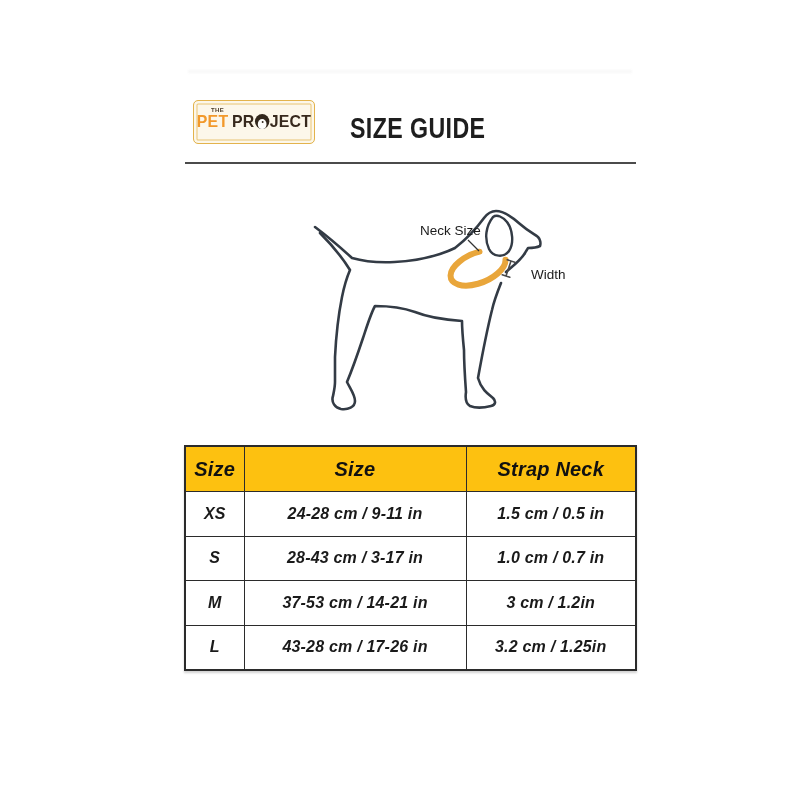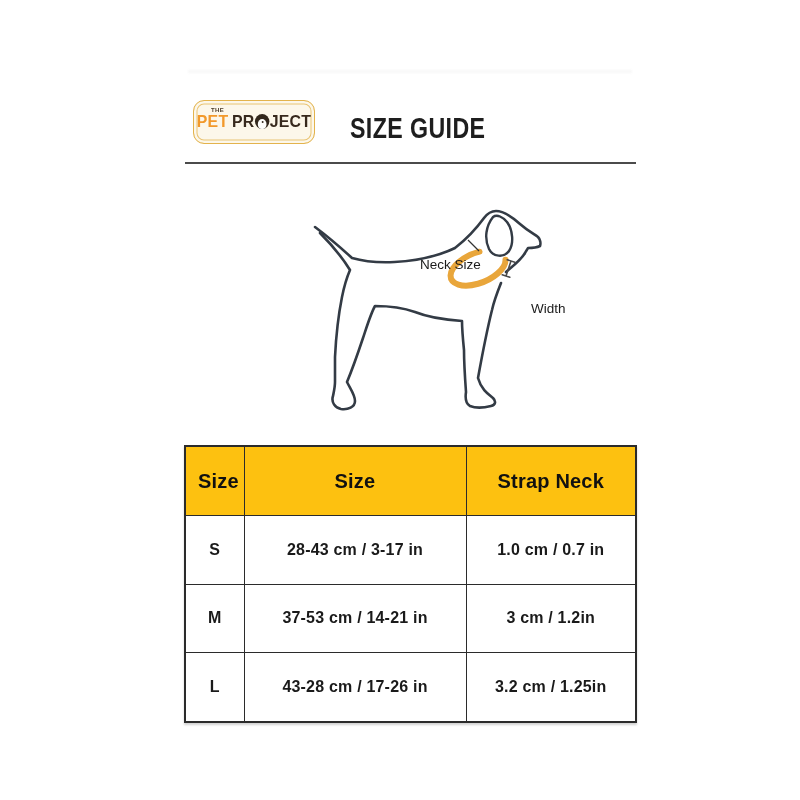--- a/index.html
+++ b/index.html
@@ -3,21 +3,21 @@
 <meta charset="utf-8">
 <style>
   html,body{margin:0;padding:0;background:#ffffff;}
   .canvas{
     position:relative;width:800px;height:800px;background:#ffffff;overflow:hidden;
     font-family:"Liberation Sans",sans-serif;color:#1c1c1c;
   }
   
   .logo{
     position:absolute;left:193px;top:100px;width:122px;height:44px;
-    background:#FCF7EA;border:1.5px solid #E3B34C;border-radius:11px;
+    background:#FCF7EA;border:1.5px solid #E3B34C;border-radius:5px;
     box-shadow:inset 0 0 0 2.5px #FCF7EA, inset 0 0 0 3.5px rgba(227,179,76,.75);
     box-sizing:border-box;
   }
   .logo-the{
     position:absolute;left:17px;top:6px;font-size:6px;font-weight:700;
     color:#4a3b28;letter-spacing:.4px;
   }
   .logo-row{
     position:absolute;left:0;top:11px;width:100%;display:flex;align-items:center;
     justify-content:center;font-weight:800;font-size:16.5px;letter-spacing:.2px;
@@ -43,31 +43,31 @@
     white-space:nowrap;
   }
   .rule{position:absolute;left:185px;top:162px;width:451px;height:2px;background:#4b4b4b;}
   .ghost{
     position:absolute;left:188px;top:70px;width:444px;height:3px;
     background:rgba(120,120,120,.06);filter:blur(1px);
   }
   
   .dog-fig{position:absolute;left:280px;top:180px;width:320px;height:260px;margin:0;}
   .dog-fig svg{position:absolute;left:0;top:0;}
-  .fig-lbl{position:absolute;font-size:13.5px;font-weight:400;color:#1b1b1b;white-space:nowrap;margin-top:34px;}
+  .fig-lbl{position:absolute;font-size:13.5px;font-weight:400;color:#1b1b1b;white-space:nowrap;}
   .lbl-neck{left:140px;top:43px;}
   .lbl-width{left:251px;top:87px;}
   
   .size-table{
     position:absolute;left:184px;top:445px;width:451px;border-collapse:collapse;
     table-layout:fixed;border:2.2px solid #2b2b2b;
     box-shadow:0 2px 2px rgba(0,0,0,.18);
   }
   .size-table th,.size-table td{
-    border:1.6px solid #2b2b2b;text-align:center;vertical-align:middle;padding:12px;
+    border:1.6px solid #2b2b2b;text-align:center;vertical-align:middle;padding:0;font-style:italic;
   }
   .size-table thead th{
     background:#FDC110;height:44px;font-size:20px;font-weight:700;color:#111;
     letter-spacing:.2px;
   }
   .size-table tbody td{
     background:#ffffff;height:43.5px;font-size:16px;font-weight:700;color:#1a1a1a;
     letter-spacing:.2px;
   }
 </style>
@@ -130,20 +130,25 @@
       </colgroup>
     <thead>
       <tr>
         <th>Size</th>
         <th>Size</th>
         <th>Strap Neck</th>
       </tr>
     </thead>
     <tbody>
       <tr>
+        <td>XS</td>
+        <td>24-28 cm / 9-11 in</td>
+        <td>1.5 cm / 0.5 in</td>
+      </tr>
+      <tr>
         <td>S</td>
         <td>28-43 cm / 3-17 in</td>
         <td>1.0 cm / 0.7 in</td>
       </tr>
       <tr>
         <td>M</td>
         <td>37-53 cm / 14-21 in</td>
         <td>3 cm / 1.2in</td>
       </tr>
       <tr>

